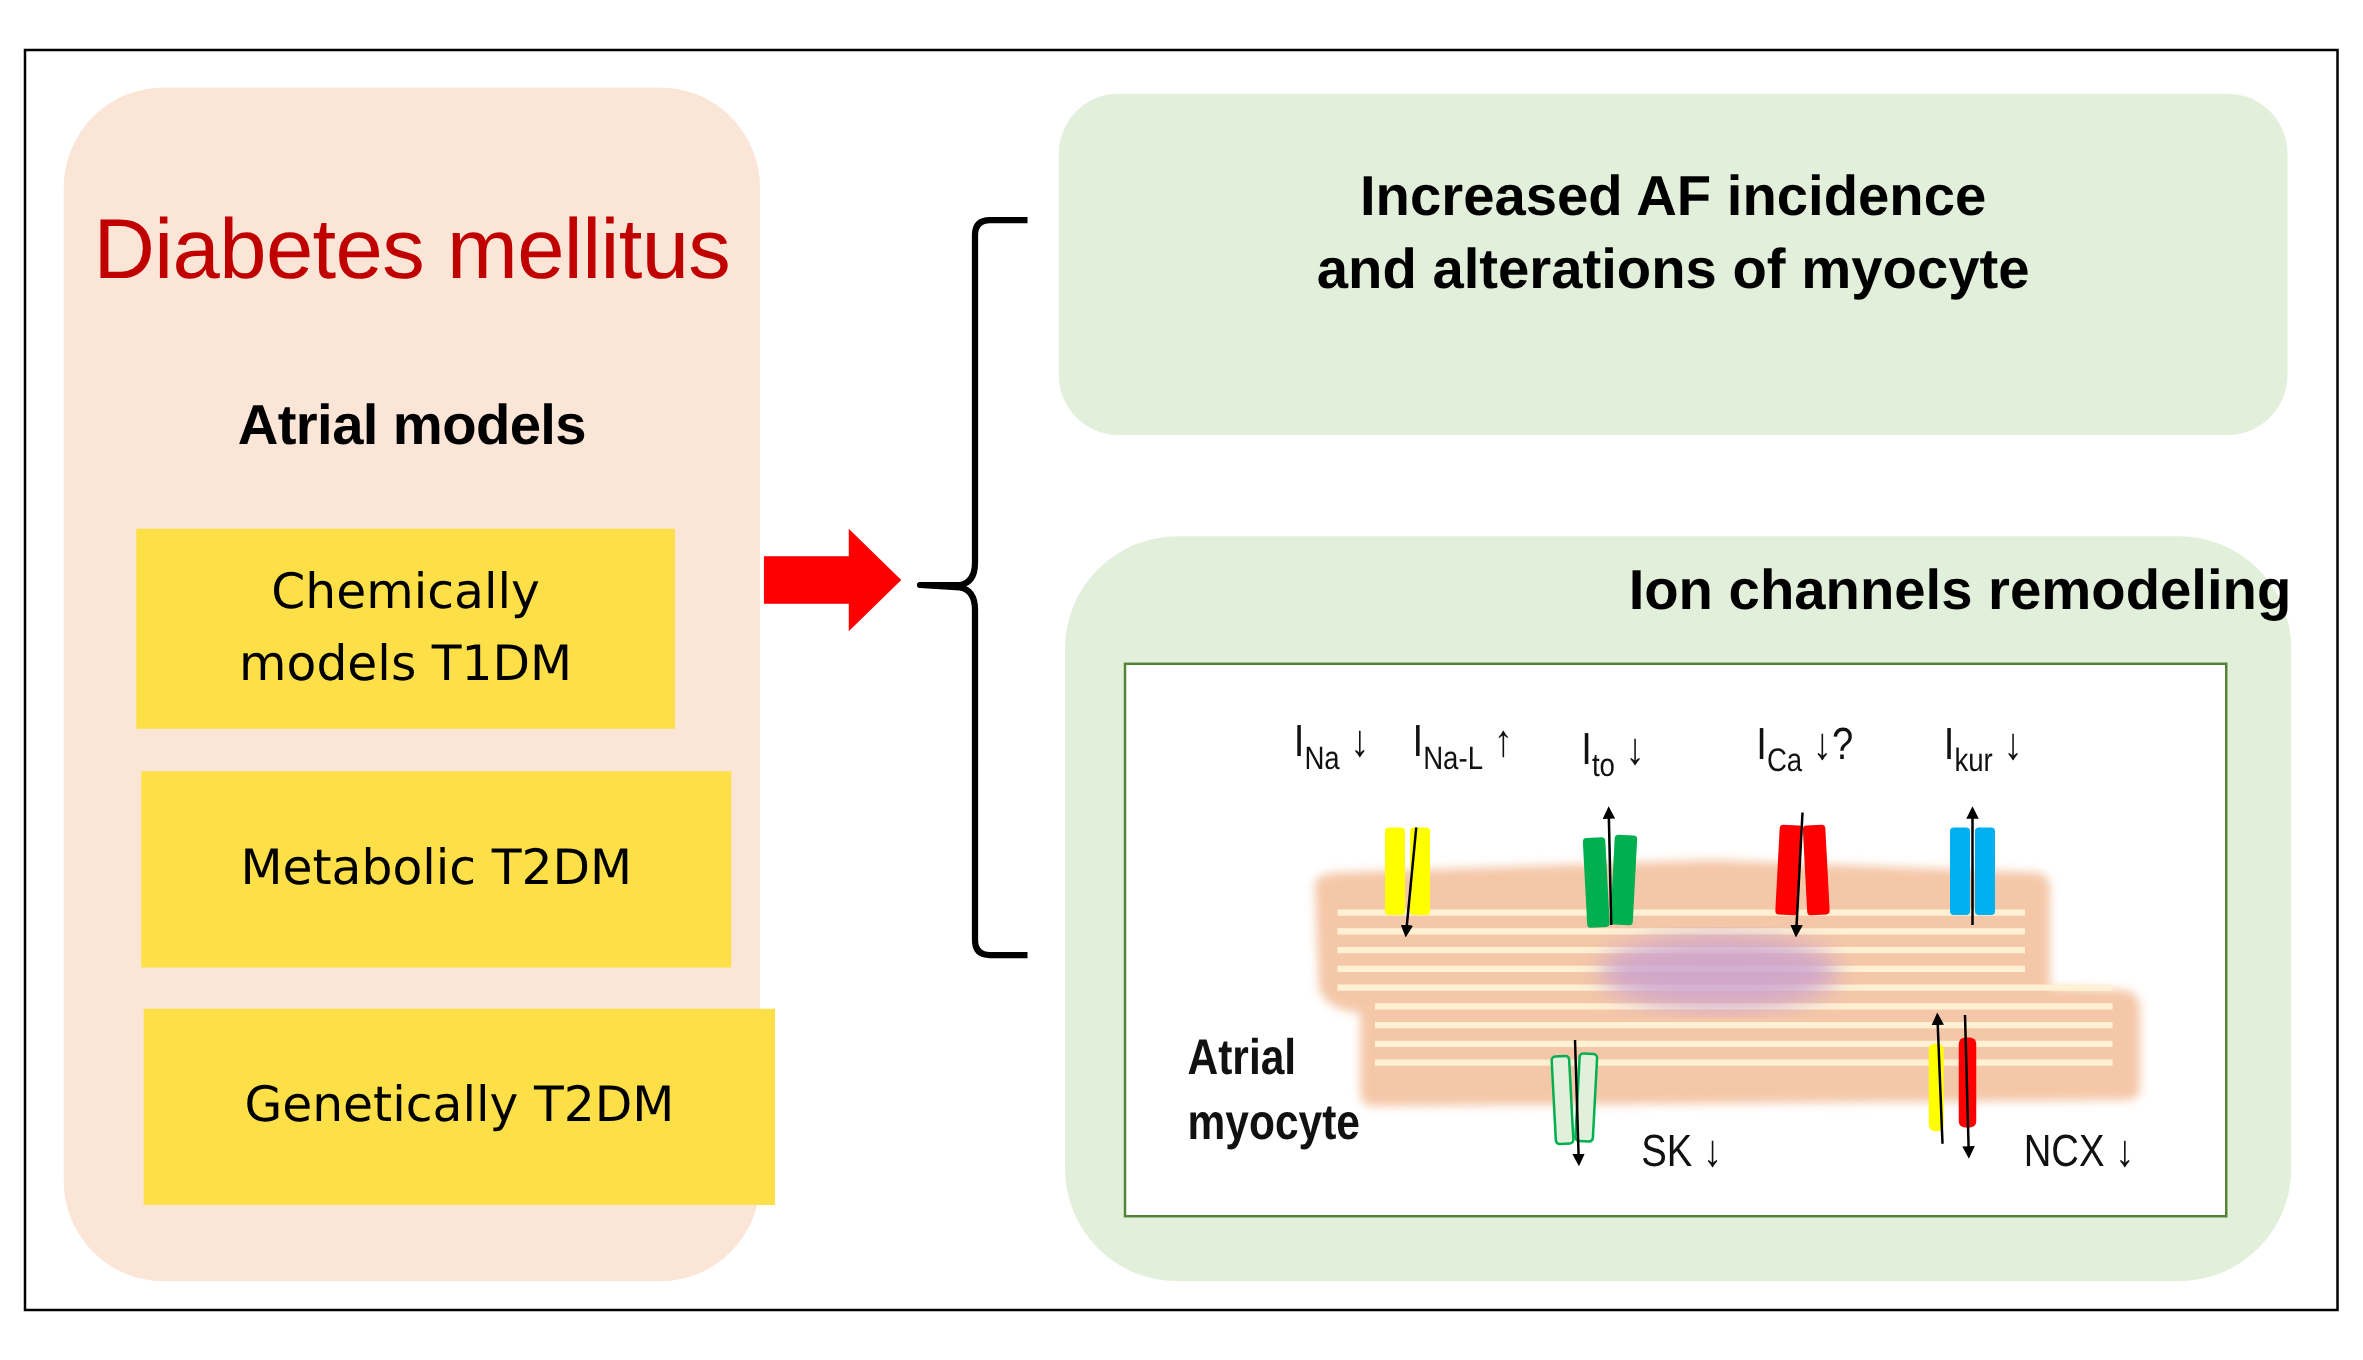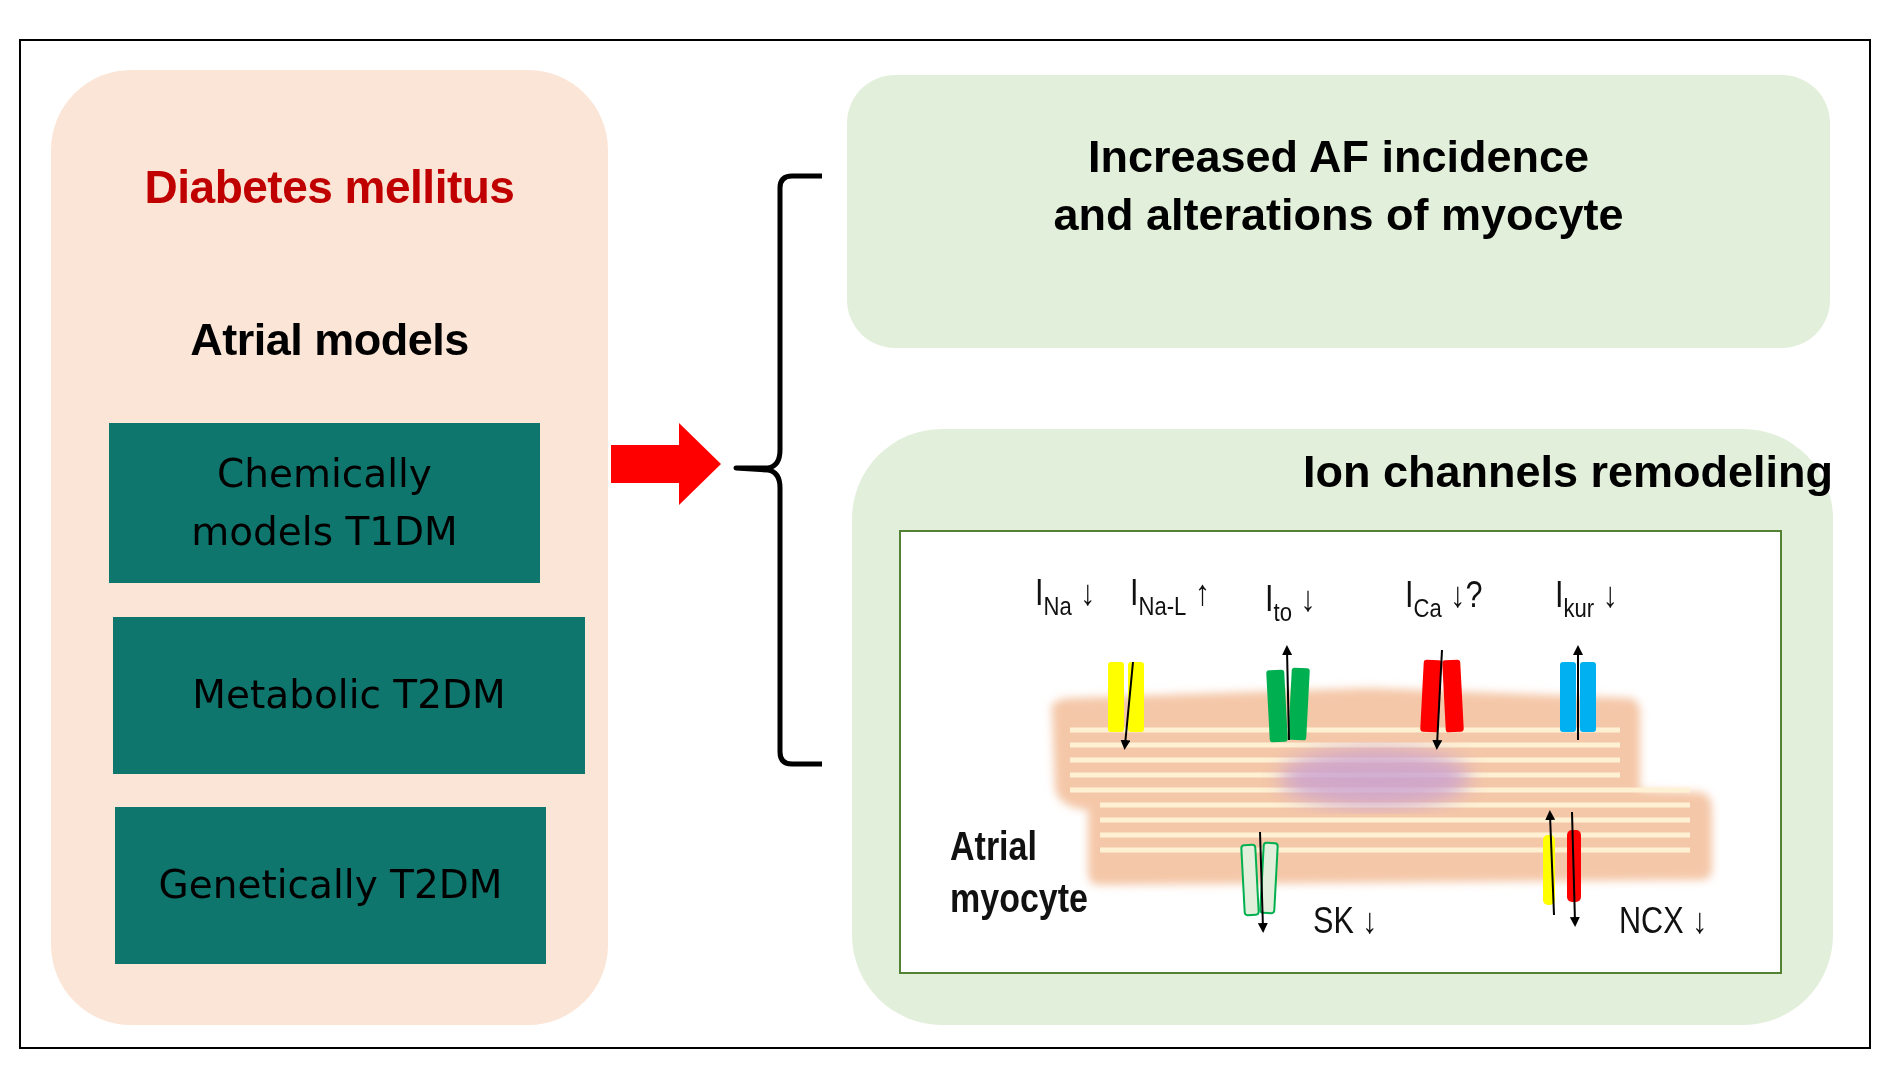--- a/index.html
+++ b/index.html
@@ -1,21 +1,21 @@
 <!DOCTYPE html>
 <html><head>
 <meta charset="utf-8">
 <style>
   html, body { margin:0; padding:0; background:#ffffff; }
   body { width:1890px; height:1088px; position:relative; overflow:hidden; font-family:"Liberation Sans", sans-serif; }
   .frame { position:absolute; left:19px; top:39px; width:1852px; height:1010px; border:2px solid #000; box-sizing:border-box; }
   .left-panel { position:absolute; left:51px; top:70px; width:557px; height:955px; background:#fbe5d6; border-radius:80px; }
-  .title-red { position:absolute; left:51px; width:557px; top:160px; text-align:center; color:#c00000; font-weight:bold; font-size:46px; letter-spacing:-0.5px; }
+  .title-red { position:absolute; left:51px; width:557px; top:160px; text-align:center; color:#c00000; font-weight:normal; font-size:68px; letter-spacing:-0.5px; }
   .subtitle { position:absolute; left:51px; width:557px; top:314px; text-align:center; color:#000; font-weight:bold; font-size:45px; letter-spacing:-0.5px; }
-  .model-box { position:absolute; background:#0f766e; display:flex; align-items:center; justify-content:center; text-align:center; font-family:"DejaVu Sans", sans-serif; font-size:39px; line-height:1.5; color:#000; }
+  .model-box { position:absolute; background:#fde047; display:flex; align-items:center; justify-content:center; text-align:center; font-family:"DejaVu Sans", sans-serif; font-size:39px; line-height:1.5; color:#000; }
   .arrow { position:absolute; left:611px; top:423px; width:110px; height:82px; }
   .brace { position:absolute; left:732px; top:170px; width:100px; height:600px; }
   .green-box { position:absolute; background:#e2efda; border-radius:48px; }
   .top-text { position:absolute; left:847px; width:983px; top:128px; text-align:center; font-weight:bold; font-size:45px; line-height:58px; color:#000; }
   .ion-title { position:absolute; left:852px; width:981px; top:446px; text-align:right; font-weight:bold; font-size:45px; color:#000; }
   .inner-box { position:absolute; left:899px; top:530px; width:883px; height:444px; background:#fff; border:2px solid #548235; box-sizing:border-box; }
   .cell-svg { position:absolute; left:0; top:0; width:1890px; height:1088px; pointer-events:none; }
   .label { position:absolute; font-family:"Liberation Sans", sans-serif; color:#111; font-size:36px; white-space:nowrap; transform:scaleX(0.85); transform-origin:left top; }
   .label sub { font-size:26px; vertical-align:-10px; }
   .myocyte-label { position:absolute; left:950px; top:820px; font-weight:bold; font-size:40px; line-height:52px; color:#111; transform:scaleX(0.85); transform-origin:left top; }
@@ -31,21 +31,21 @@
 
 <div class="model-box" style="left:109px;top:423px;width:431px;height:160px;">
   <div>
     <div>Chemically</div>
     <div>models T1DM</div>
   </div>
 </div>
 <div class="model-box" style="left:113px;top:617px;width:472px;height:157px;">
   <div>Metabolic T2DM</div>
 </div>
-<div class="model-box" style="left:115px;top:807px;width:431px;height:157px;">
+<div class="model-box" style="left:115px;top:807px;width:505px;height:157px;">
   <div>Genetically T2DM</div>
 </div>
 
 <svg class="arrow" viewBox="0 0 110 82">
   <polygon points="0,22 68,22 68,0 110,41 68,82 68,60 0,60" fill="#ff0000"></polygon>
 </svg>
 
 <svg class="brace" viewBox="0 0 100 600">
   <path d="M90,6 L60,6 Q48,6 48,18 L48,280 Q48,296 36,298 L4,298 L36,300 Q48,302 48,318 L48,582 Q48,594 60,594 L90,594" fill="none" stroke="#000" stroke-width="5" stroke-linejoin="round"></path>
 </svg>

